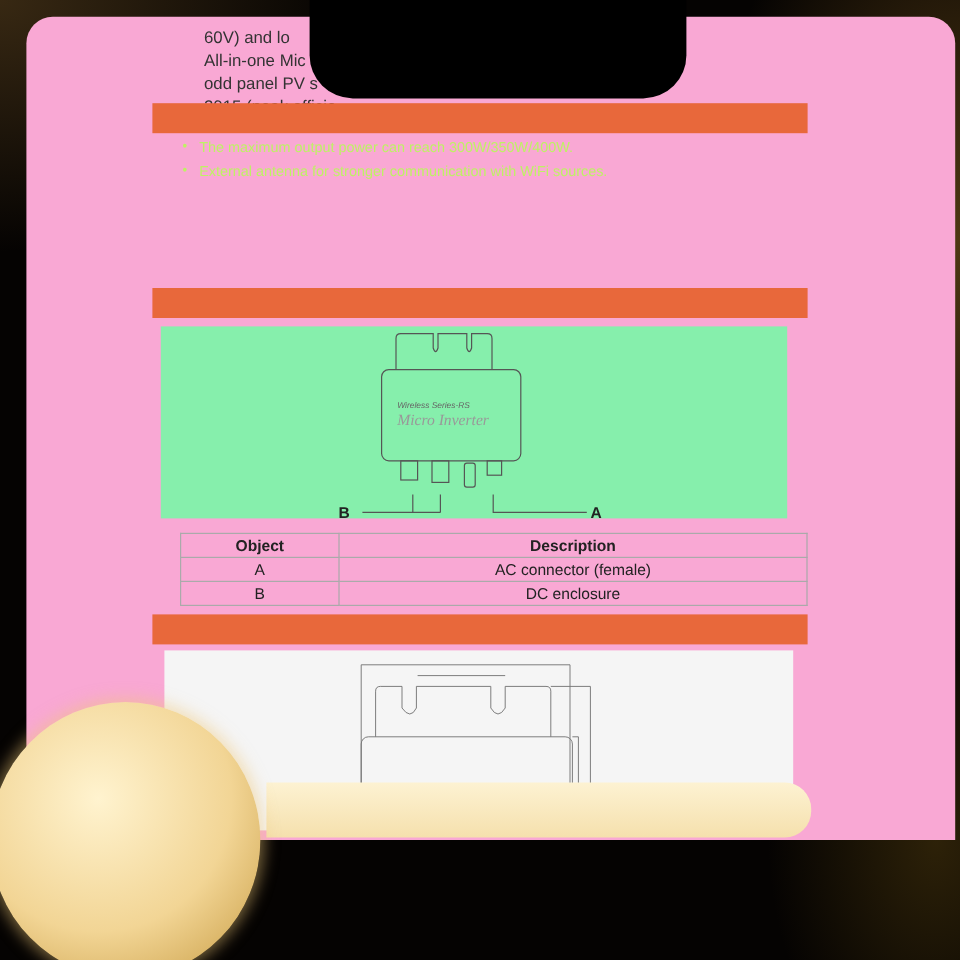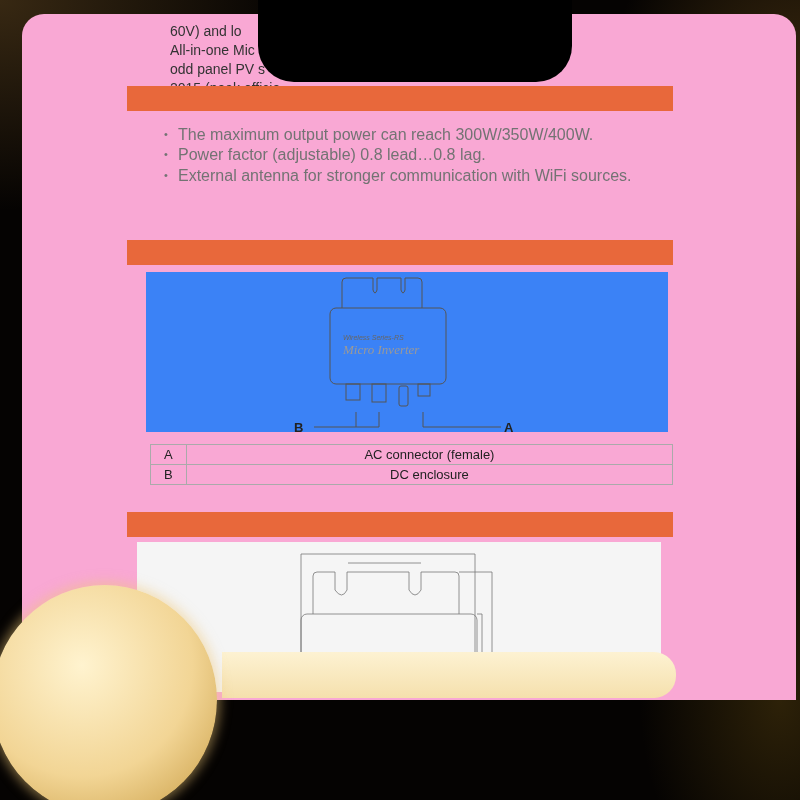--- a/index.html
+++ b/index.html
@@ -5,24 +5,24 @@
   html,body{margin:0;padding:0;}
   body{width:800px;height:800px;position:relative;overflow:hidden;background:#050302;font-family:"Liberation Sans",sans-serif;color:#222;}
   .bg-swirl{position:absolute;inset:0;background:
     radial-gradient(ellipse 420px 300px at 0px 0px, rgba(150,110,50,0.35), transparent 70%),
     radial-gradient(ellipse 300px 500px at 800px 200px, rgba(170,120,40,0.45), transparent 70%),
     radial-gradient(ellipse 200px 300px at 780px 700px, rgba(120,90,20,0.35), transparent 70%);}
   .card{position:absolute;left:22px;top:14px;width:774px;height:686px;background:#f9a8d4;border-radius:22px 22px 0 0;overflow:hidden;}
   .notch2{position:absolute;left:258px;top:0;width:314px;height:82px;background:#000;border-radius:0 0 36px 36px;}
   .intro{position:absolute;left:148px;top:8px;width:520px;font-size:14px;line-height:19px;color:#333;}
   .orange{position:absolute;left:127px;width:546px;background:#e8683b;}
-  .bullets{position:absolute;left:150px;top:113px;margin:12px;padding:0;list-style:none;font-size:16px;line-height:20.3px;color:#737373;}
+  .bullets{position:absolute;left:150px;top:113px;margin:0;padding:0;list-style:none;font-size:12px;line-height:20.3px;color:#bef264;}
   .bullets li{position:relative;padding-left:16px;white-space:nowrap;}
   .bullets li::before{content:"•";position:absolute;left:2px;top:-1px;font-size:11px;}
-  .fig1{position:absolute;left:146px;top:272px;width:522px;height:160px;background:#3b82f6;text-decoration:underline;}
+  .fig1{position:absolute;left:134px;top:272px;width:522px;height:160px;background:#86efac;text-decoration:underline;}
   .tbl{position:absolute;left:150px;top:444px;width:523px;border-collapse:collapse;font-size:13px;color:#222;}
   .tbl th,.tbl td{border:1px solid #aaa;height:19px;padding:0;text-align:center;}
   .tbl th{font-weight:bold;}
   .tbl .c1{width:131px;}
   .fig2{position:absolute;left:137px;top:542px;width:524px;height:150px;background:#f5f5f5;}
   .scroll-bar{position:absolute;left:222px;top:652px;width:454px;height:46px;border-radius:0 22px 22px 0;background:linear-gradient(#fdf2d2,#f5e0ad);}
   .medal{position:absolute;left:-8px;top:585px;width:225px;height:230px;border-radius:50%;background:radial-gradient(circle at 40% 35%,#fff3cf,#f2d595 55%,#d9b364 80%,#5a3f10 100%);box-shadow:0 0 12px 3px rgba(240,200,120,0.5);}
 </style>
 </head>
 <body>
@@ -37,21 +37,20 @@
     <div style="white-space:pre">2015 (peak efficie</div>
   </div>
 </div>
 
 <div class="notch2"></div>
 
 <div class="orange" style="top:86px;height:25px;"></div>
 
 <ul class="bullets">
   <li>The maximum output power can reach 300W/350W/400W.</li>
-  <li>Power factor (adjustable) 0.8 lead…0.8 lag.</li>
   <li>External antenna for stronger communication with WiFi sources.</li>
 </ul>
 
 <div class="orange" style="top:240px;height:25px;"></div>
 
 <div class="fig1">
   <svg width="522" height="160" viewBox="0 0 522 160">
     <g fill="none" stroke="#555" stroke-width="1">
       <path d="M196 36 V10 Q196 6 200 6 H227 V18 Q229 24 231 18 V6 H255 V18 Q257 24 259 18 V6 H272 Q276 6 276 10 V36"></path>
       <rect x="184" y="36" width="116" height="76" rx="6"></rect>
@@ -66,20 +65,24 @@
     </g>
     <text x="197" y="68" font-size="7" font-style="italic" fill="#666" font-family="Liberation Sans, sans-serif">Wireless Series-RS</text>
     <text x="197" y="82" font-size="13" font-style="italic" fill="#999" font-family="Liberation Serif, serif">Micro Inverter</text>
     <text x="148" y="160" font-size="13" font-weight="bold" fill="#222" font-family="Liberation Sans, sans-serif">B</text>
     <text x="358" y="160" font-size="13" font-weight="bold" fill="#222" font-family="Liberation Sans, sans-serif">A</text>
   </svg>
 </div>
 
 <table class="tbl">
   <tbody>
+      <tr>
+    <th class="c1">Object</th>
+    <th>Description</th>
+  </tr>
   <tr>
     <td>A</td>
     <td>AC connector (female)</td>
   </tr>
   <tr>
     <td>B</td>
     <td>DC enclosure</td>
   </tr>
 </tbody>
   </table>

